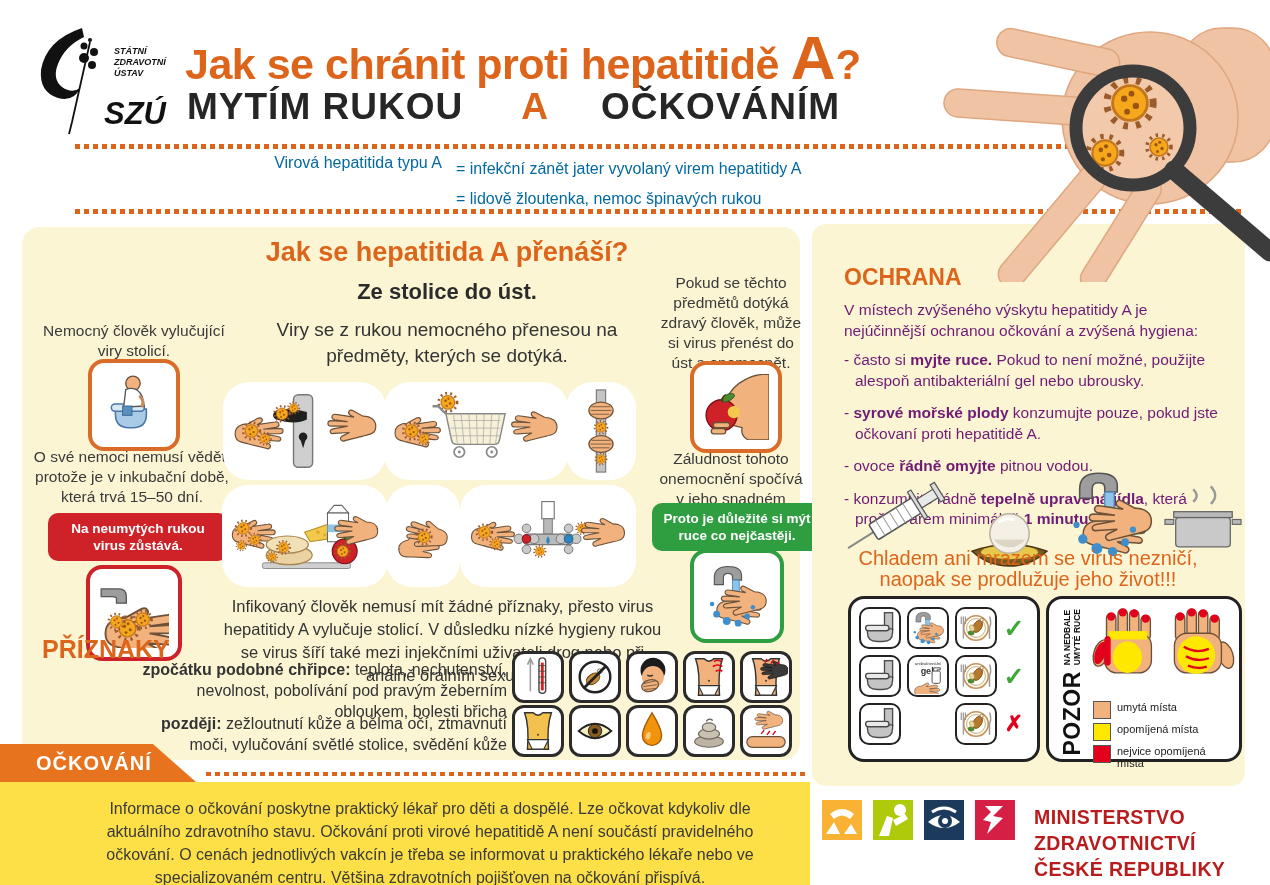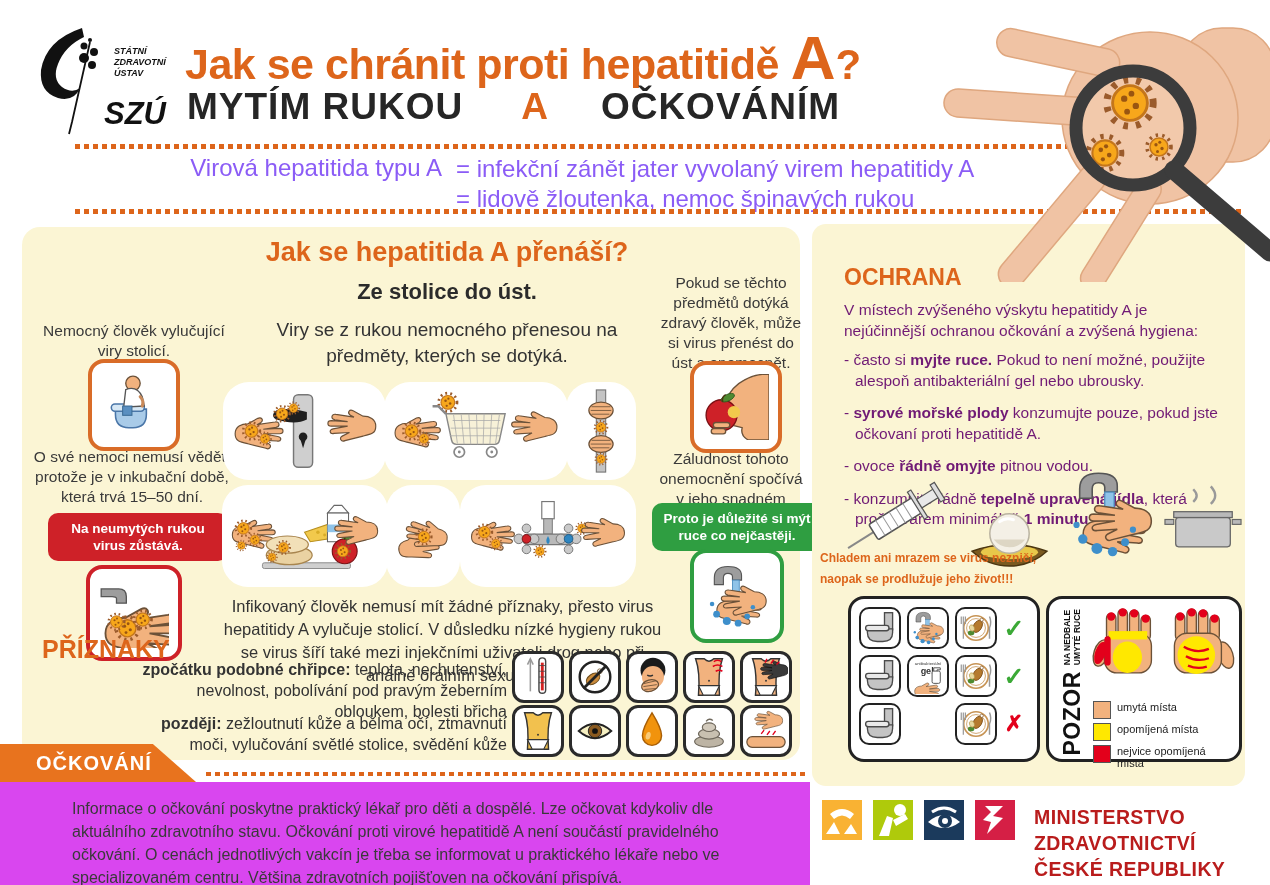--- a/index.html
+++ b/index.html
@@ -7,21 +7,21 @@
           font-family:"Liberation Sans",sans-serif;color:#3a3a3a;padding-left:36px;}
   .abs{position:absolute;}
   .panel{background:#FBF5D4;border-radius:18px;}
   .dotline{height:5px;background:repeating-linear-gradient(90deg,#DD651B 0 5px,transparent 5px 9px);}
   .titleline{display:flex;align-items:baseline;font-weight:bold;color:#DD651B;}
   .titleline .main{font-size:43px;letter-spacing:-0.5px;}
   .titleline .bigA{font-size:62px;margin-left:12px;}
   .titleline .q{font-size:42px;}
   .subtitle{display:flex;align-items:baseline;font-weight:bold;color:#262626;font-size:37px;letter-spacing:1px;}
   .subtitle .subA{color:#DD651B;margin:0 52px 0 58px;}
-  .defrow{display:flex;font-size:24px;color:#8b5cf6;}
+  .defrow{display:flex;font-size:16px;color:#0369a1;}
   .defterm{width:292px;text-align:right;}
   .deflines{margin-left:14px;line-height:30px;}
   .srchead{font-weight:bold;font-size:21px;line-height:25px;text-align:center;color:#D9472B;}
   .body15{font-size:15.5px;line-height:20px;text-align:center;}
   .iconbox{background:#fff;display:flex;align-items:center;justify-content:center;}
   .bord-orange{border:4px solid #D96C28;border-radius:16px;}
   .bord-red{border:4px solid #CE2128;border-radius:16px;}
   .bord-green{border:4px solid #2F9E41;border-radius:16px;}
   .badge{border-radius:10px;color:#fff;font-weight:bold;font-size:13.5px;line-height:17px;
          text-align:center;padding:7px 6px;}
@@ -32,37 +32,37 @@
   .midintro{font-size:19px;line-height:26px;text-align:center;color:#333;}
   .midfoot{font-size:16.5px;line-height:23px;text-align:center;color:#333;}
   .whitebox{background:#fff;border-radius:26px;display:flex;align-items:center;justify-content:center;padding:4px;}
   .secthead{font-weight:bold;font-size:25px;color:#DD651B;}
   .symtext{font-size:16px;line-height:21px;text-align:right;color:#333;}
   .symrow{display:flex;gap:5px;}
   .symicon{width:52px;height:52px;background:#fff;border:3px solid #2b2b2b;border-radius:12px;
            box-sizing:border-box;display:flex;align-items:center;justify-content:center;}
   .prot-intro,.bullet{font-size:15.5px;line-height:20.5px;color:#701a75;}
   .bullet{margin-bottom:12px;padding-left:11px;text-indent:-11px;}
-  .warn{font-weight:bold;font-size:12px;line-height:21px;color:#DD651B;}
+  .warn{font-weight:normal;font-size:20px;line-height:21px;text-align:center;color:#DD651B;}
   .bigbox{background:#fff;border:3px solid #222;border-radius:16px;box-sizing:border-box;}
   .gridrow{display:flex;align-items:center;gap:6px;margin-bottom:6px;}
   .gcell{width:42px;height:42px;border:2.5px solid #222;border-radius:10px;box-sizing:border-box;
          background:#fff;display:flex;align-items:center;justify-content:center;}
   .gcell.empty{border:none;}
   .mark{width:22px;text-align:center;font-weight:bold;font-size:25px;}
   .mark.ok{color:#3BA936;} .mark.no{color:#E3001B;font-size:22px;}
   .legend-row{display:flex;align-items:flex-start;gap:6px;margin-bottom:4px;}
   .legend-sq{width:16px;height:16px;border:1px solid #555;flex:none;}
   .legend-lab{font-size:11px;line-height:12px;color:#222;}
   .pozor-vert{display:flex;align-items:center;gap:6px;transform:rotate(-90deg);}
   .pozor-big{font-weight:bold;font-size:23px;color:#111;letter-spacing:0.5px;}
   .pozor-small{font-weight:bold;font-size:8.5px;line-height:9.5px;color:#111;width:62px;}
   .banner{background:#E8731E;clip-path:polygon(0 0,78% 0,100% 100%,0 100%);}
   .banner span{display:block;padding-left:36px;line-height:38px;font-weight:bold;font-size:20px;color:#fff;letter-spacing:1px;}
-  .vaccpanel{background:#d946ef;}
+  .vaccpanel{background:#fde047;text-align:center;}
   .vacctext{font-size:16px;line-height:23px;color:#3a3a3a;}
   .minname{font-size:19.5px;line-height:26px;color:#b91c1c;letter-spacing:0.4px;font-weight:bold;margin-left:32px;}
   .minsq{width:40px;height:40px;display:inline-block;}
   .skin{fill:#F2B27E;stroke:#6B5138;stroke-width:1.3px;}
   .skinfill{fill:#F2B27E;}
   .yell{fill:#F2C14E;}
   svg text{font-family:"Liberation Sans",sans-serif;}
 </style>
 </head>
 <body>

